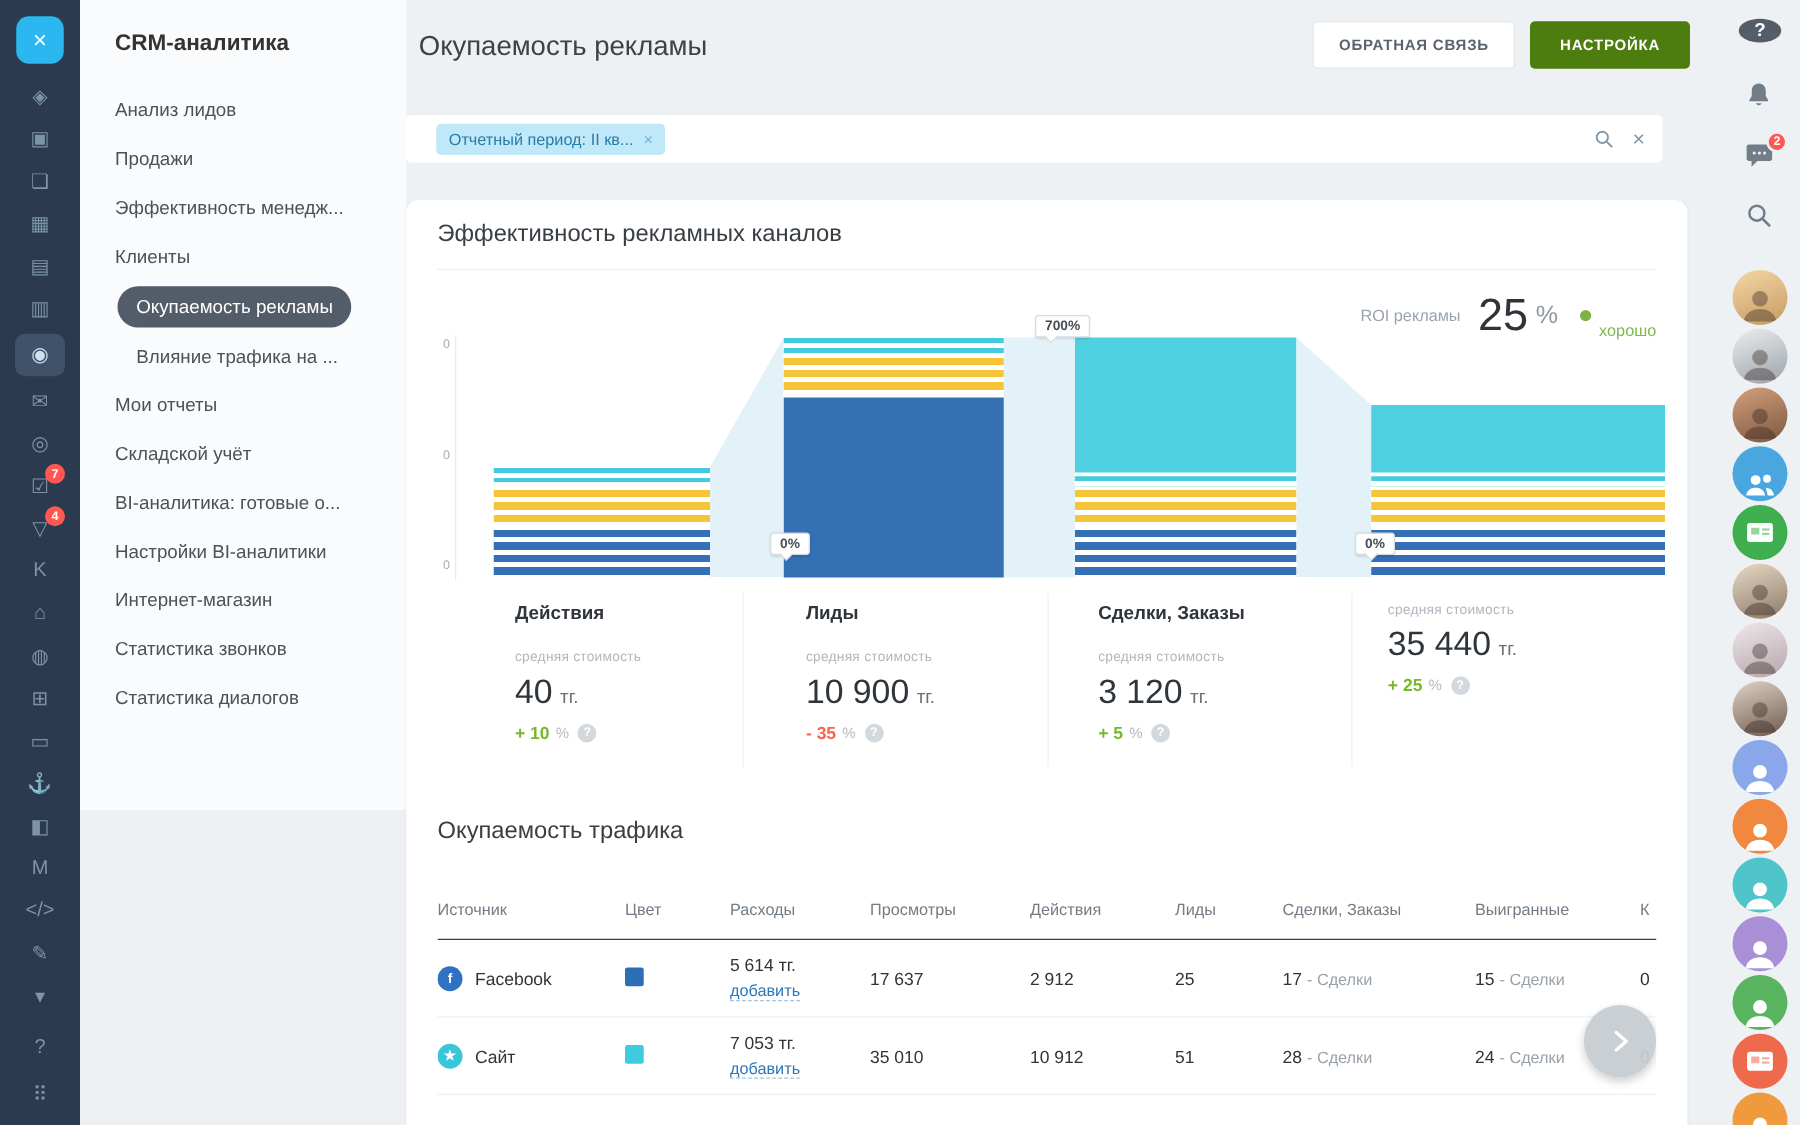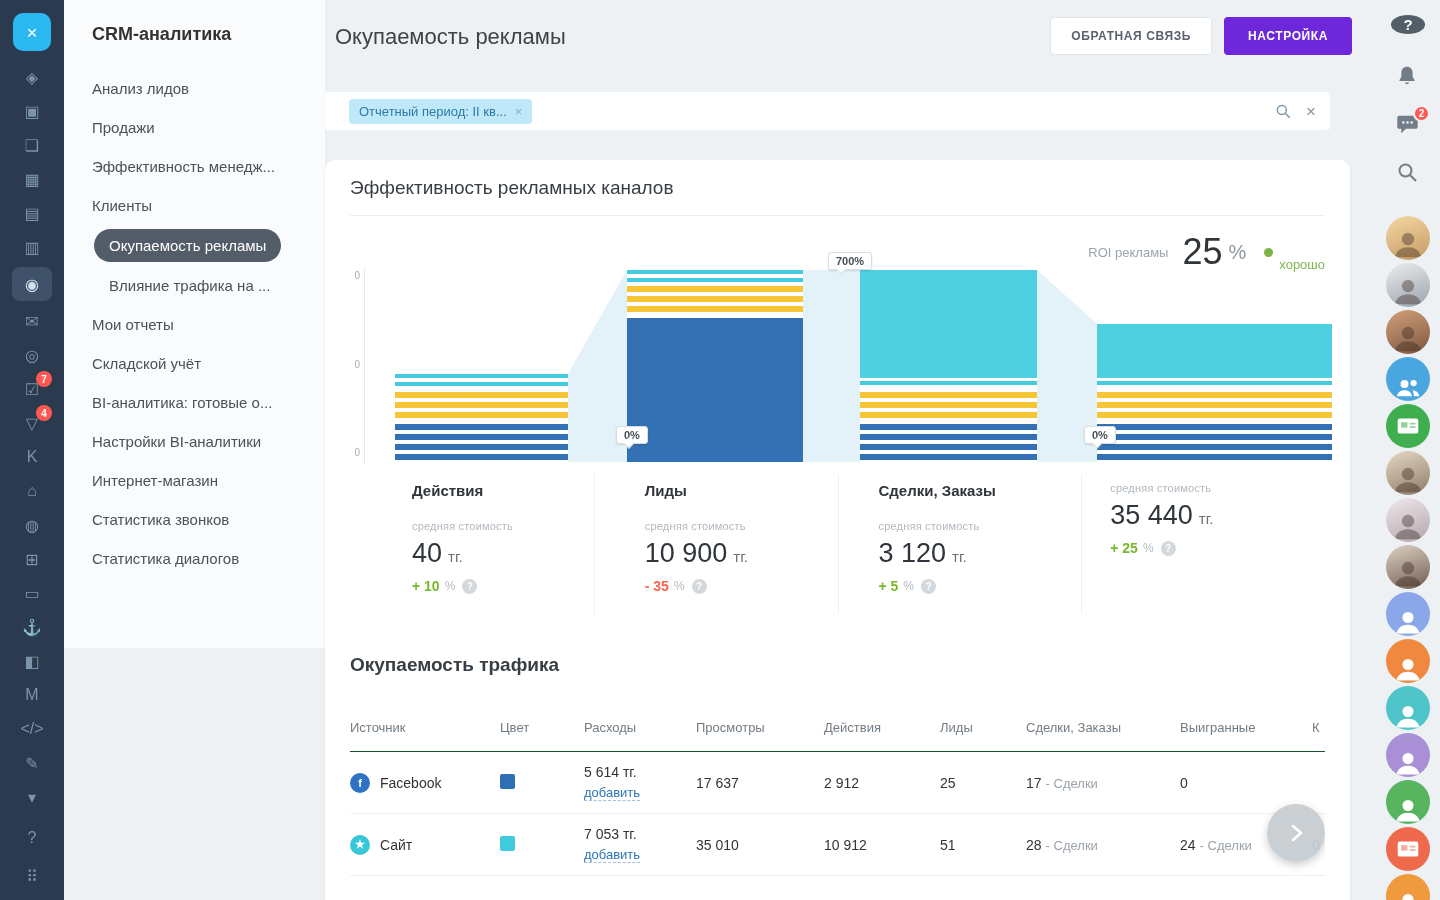--- a/index.html
+++ b/index.html
@@ -38,21 +38,21 @@
 
   
   .main { position:absolute; left:325px; top:0; width:1051px; height:900px; }
   .page-head { position:relative; height:92px; }
   .page-head h2 { position:absolute; left:10px; top:24px; margin:0; font-size:22px;
     font-weight:normal; color:#3c4349; }
   .head-buttons { position:absolute; right:24px; top:17px; display:flex; gap:12px; }
   .btn-ghost { background:#fff; border:1px solid #e2e6ea; border-radius:4px; padding:11px 20px;
     font-size:12px; font-weight:bold; letter-spacing:.6px; color:#5a636d; cursor:pointer;
     font-family:"Liberation Sans",sans-serif; }
-  .btn-primary { background:#6d28d9; border:none; border-radius:4px; padding:11px 24px;
+  .btn-primary { background:#4d7c0f; border:none; border-radius:4px; padding:11px 24px;
     font-size:12px; font-weight:bold; letter-spacing:.6px; color:#fff; cursor:pointer;
     font-family:"Liberation Sans",sans-serif; }
 
   .filter-bar { position:relative; width:1005px; height:38px; background:#fff; border-radius:4px;
     display:flex; align-items:center; padding:0 14px; }
   .chip { display:inline-flex; align-items:center; gap:8px; background:#bfe8f9; border-radius:4px;
     padding:5px 10px; font-size:13px; color:#2c7ba6; margin-left:10px; cursor:pointer; }
   .chip-x { color:#6fb4d6; font-size:13px; cursor:pointer; }
   .filter-icons { margin-left:auto; display:flex; align-items:center; gap:14px; }
   .clear-x { font-size:17px; color:#8097a7; cursor:pointer; line-height:1; }
@@ -110,21 +110,21 @@
   .mval .big { font-size:27px; color:#2f353b; }
   .mval .unit { font-size:15px; color:#6a7076; margin-left:6px; }
   .mdelta { margin-top:9px; font-size:14px; display:flex; align-items:center; gap:5px; }
   .d-pos { color:#76b82a; font-weight:bold; }
   .d-neg { color:#f9634f; font-weight:bold; }
   .du { color:#b3bac0; font-size:12px; }
   .mhelp { width:15px; height:15px; border-radius:50%; background:#d3d8dc; color:#fff; font-size:10px;
     font-weight:bold; display:inline-flex; align-items:center; justify-content:center; margin-left:2px; }
 
   
-  .traffic-title { margin:40px 0 0; font-size:19px; font-weight:bold; color:#383e44; }
+  .traffic-title { margin:40px 0 0; font-size:19px; font-weight:normal; color:#383e44; }
   .traffic { position:relative; margin-top:24px; overflow:hidden; }
   .t-grid { display:grid; grid-template-columns:150px 84px 112px 128px 116px 86px 154px 132px 90px;
     width:1052px; align-items:center; }
   .t-head { border-bottom:1px solid #14532d; }
   .t-head .hc { font-size:13px; color:#737c85; padding:20px 0 16px; }
   .t-row { border-bottom:1px solid #eef1f4; }
   .t-row > div { padding:12px 0; font-size:14px; color:#333; }
   .src { display:flex; align-items:center; gap:10px; }
   .src-ic { width:20px; height:20px; border-radius:50%; color:#fff; font-size:11px; font-weight:bold;
     display:flex; align-items:center; justify-content:center; flex:none; }
@@ -386,20 +386,21 @@
               <div class="src">
                 <span class="src-ic" style="background: rgb(47, 114, 196);">f</span>
                 <span>Facebook</span>
               </div>
               <div><span class="swatch" style="display: inline-block; background: rgb(46, 110, 181);"></span></div>
               <div><div>5 614 тг.</div><span class="add-link">добавить</span></div>
               <div>17 637</div>
               <div>2 912</div>
               <div>25</div>
               <div><span>17</span><span class="sfx">- Сделки</span></div>
+              <div><span>15</span><span class="sfx">- Сделки</span></div>
               <div>0</div>
             </div>
             <div class="t-grid t-row">
               <div class="src">
                 <span class="src-ic" style="background: rgb(56, 198, 217);">★</span>
                 <span>Сайт</span>
               </div>
               <div><span class="swatch" style="display: inline-block; background: rgb(63, 203, 221);"></span></div>
               <div><div>7 053 тг.</div><span class="add-link">добавить</span></div>
               <div>35 010</div>

